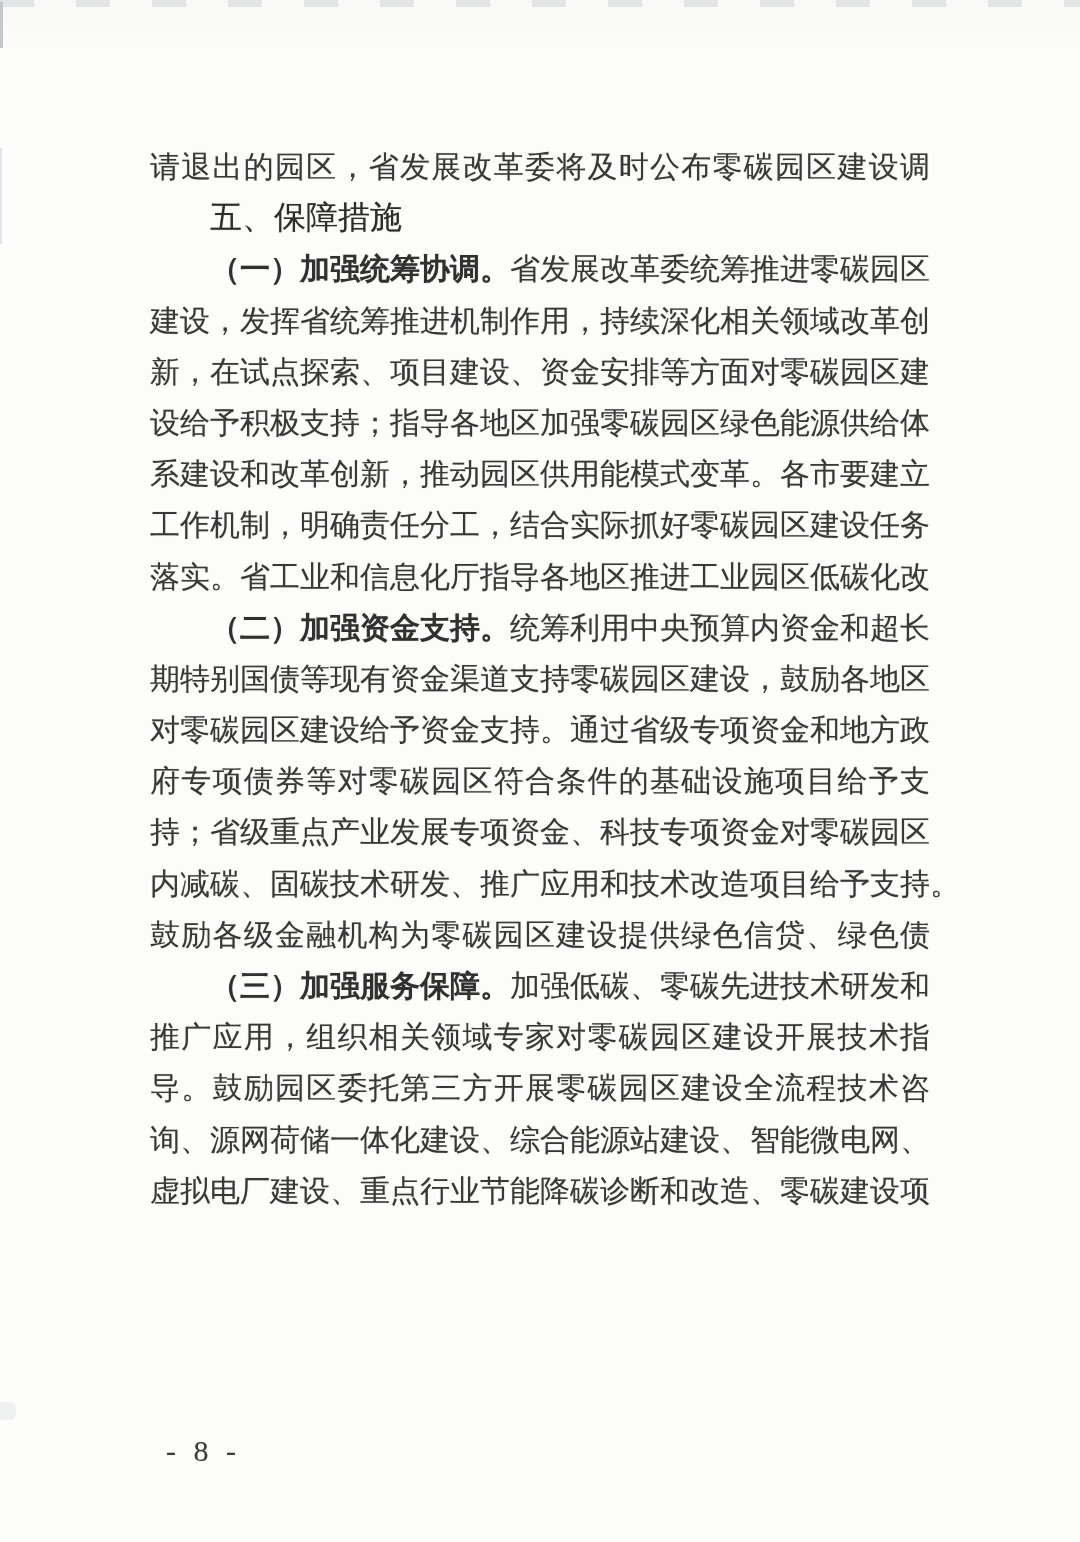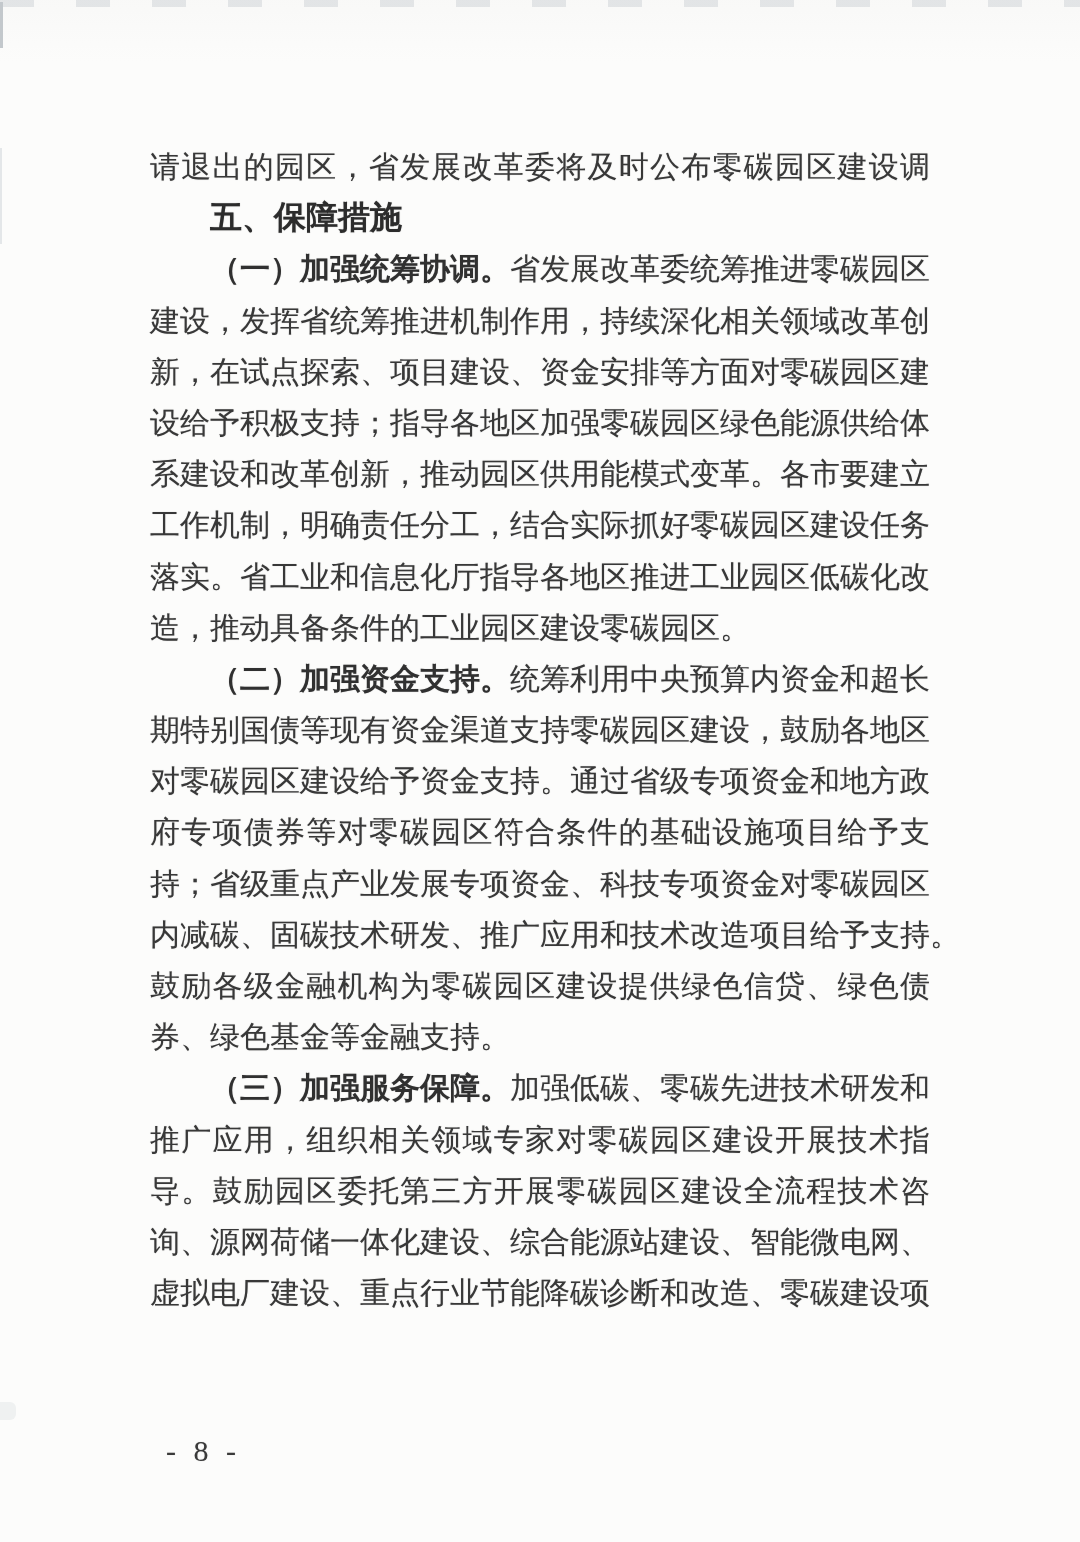--- a/index.html
+++ b/index.html
@@ -49,21 +49,21 @@
   }
   .line.justify {
     display: flex;
     justify-content: space-between;
     align-items: center;
   }
   .line.indent { padding-left: 60px; }
   .line .ch { display: inline-block; }
   .bold { font-weight: 700; color: #303030; }
   .line.heading {
-    font-weight: 700;
+    font-weight: 400;
     color: #2c2c2c;
     font-size: 32px;
     text-shadow: 0 0 1px rgba(44,44,44,.45);
   }
   .page-number {
     position: absolute;
     left: 166px; top: 1434px;
     font-size: 30px;
     letter-spacing: 5px;
     color: #3a3a3a;
@@ -295,21 +295,20 @@
         <span class="ch">进</span>
         <span class="ch">工</span>
         <span class="ch">业</span>
         <span class="ch">园</span>
         <span class="ch">区</span>
         <span class="ch">低</span>
         <span class="ch">碳</span>
         <span class="ch">化</span>
         <span class="ch">改</span>
       </div>
-      <div class="line">造，推动具备条件的工业园区建设零碳园区。</div>
       <div class="line justify indent">
         <span class="ch bold">（</span>
         <span class="ch bold">二</span>
         <span class="ch bold">）</span>
         <span class="ch bold">加</span>
         <span class="ch bold">强</span>
         <span class="ch bold">资</span>
         <span class="ch bold">金</span>
         <span class="ch bold">支</span>
         <span class="ch bold">持</span>
@@ -489,21 +488,20 @@
         <span class="ch">供</span>
         <span class="ch">绿</span>
         <span class="ch">色</span>
         <span class="ch">信</span>
         <span class="ch">贷</span>
         <span class="ch">、</span>
         <span class="ch">绿</span>
         <span class="ch">色</span>
         <span class="ch">债</span>
       </div>
-      <div class="line">券、绿色基金等金融支持。</div>
       <div class="line justify indent">
         <span class="ch bold">（</span>
         <span class="ch bold">三</span>
         <span class="ch bold">）</span>
         <span class="ch bold">加</span>
         <span class="ch bold">强</span>
         <span class="ch bold">服</span>
         <span class="ch bold">务</span>
         <span class="ch bold">保</span>
         <span class="ch bold">障</span>

